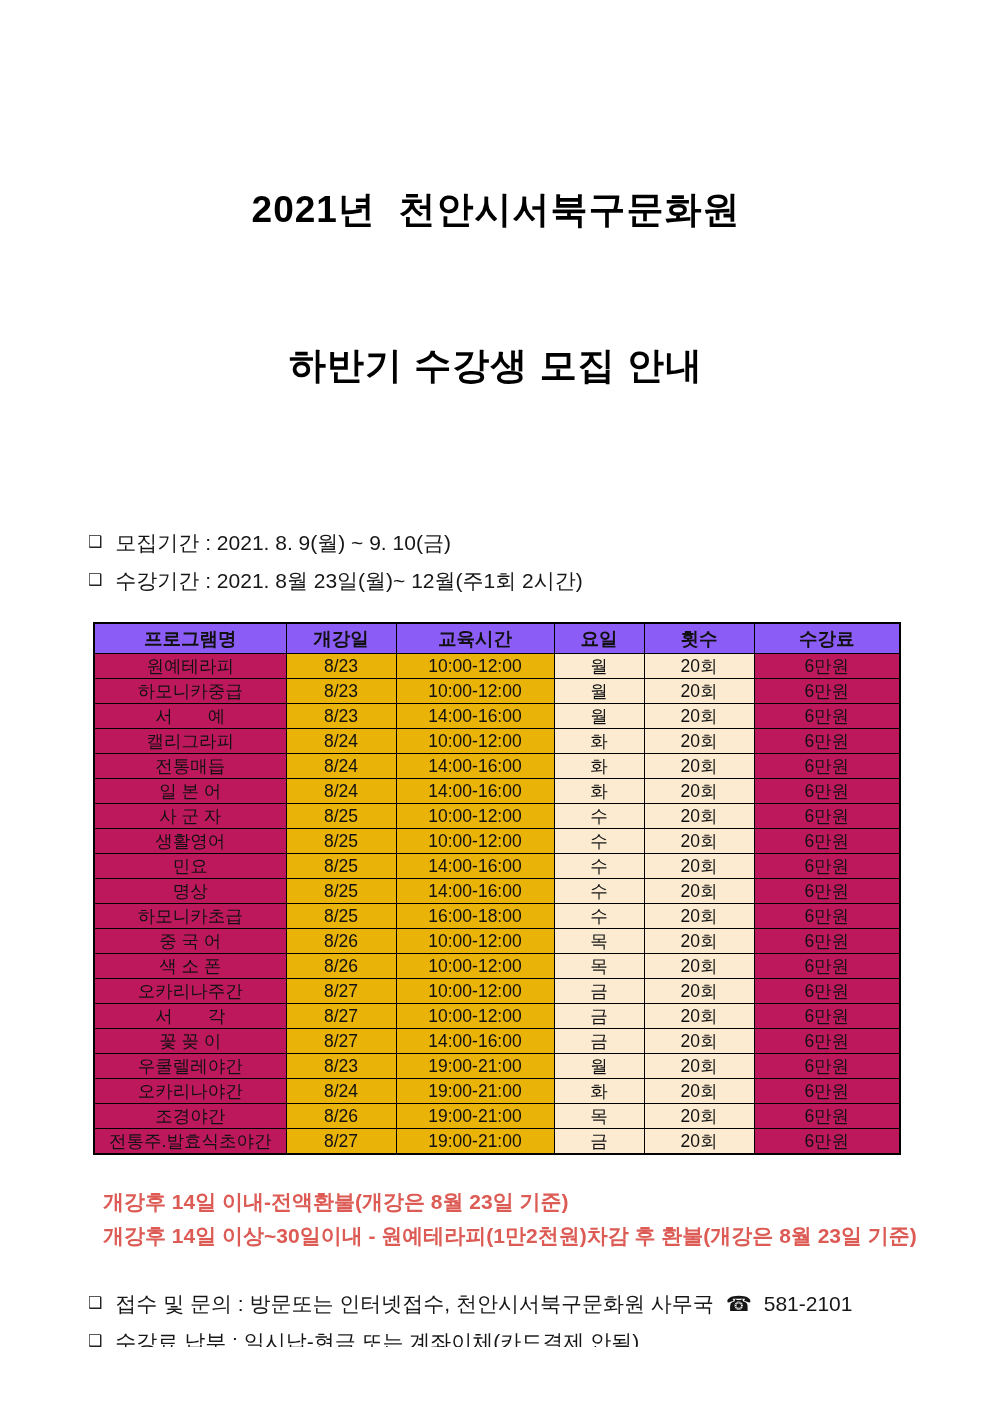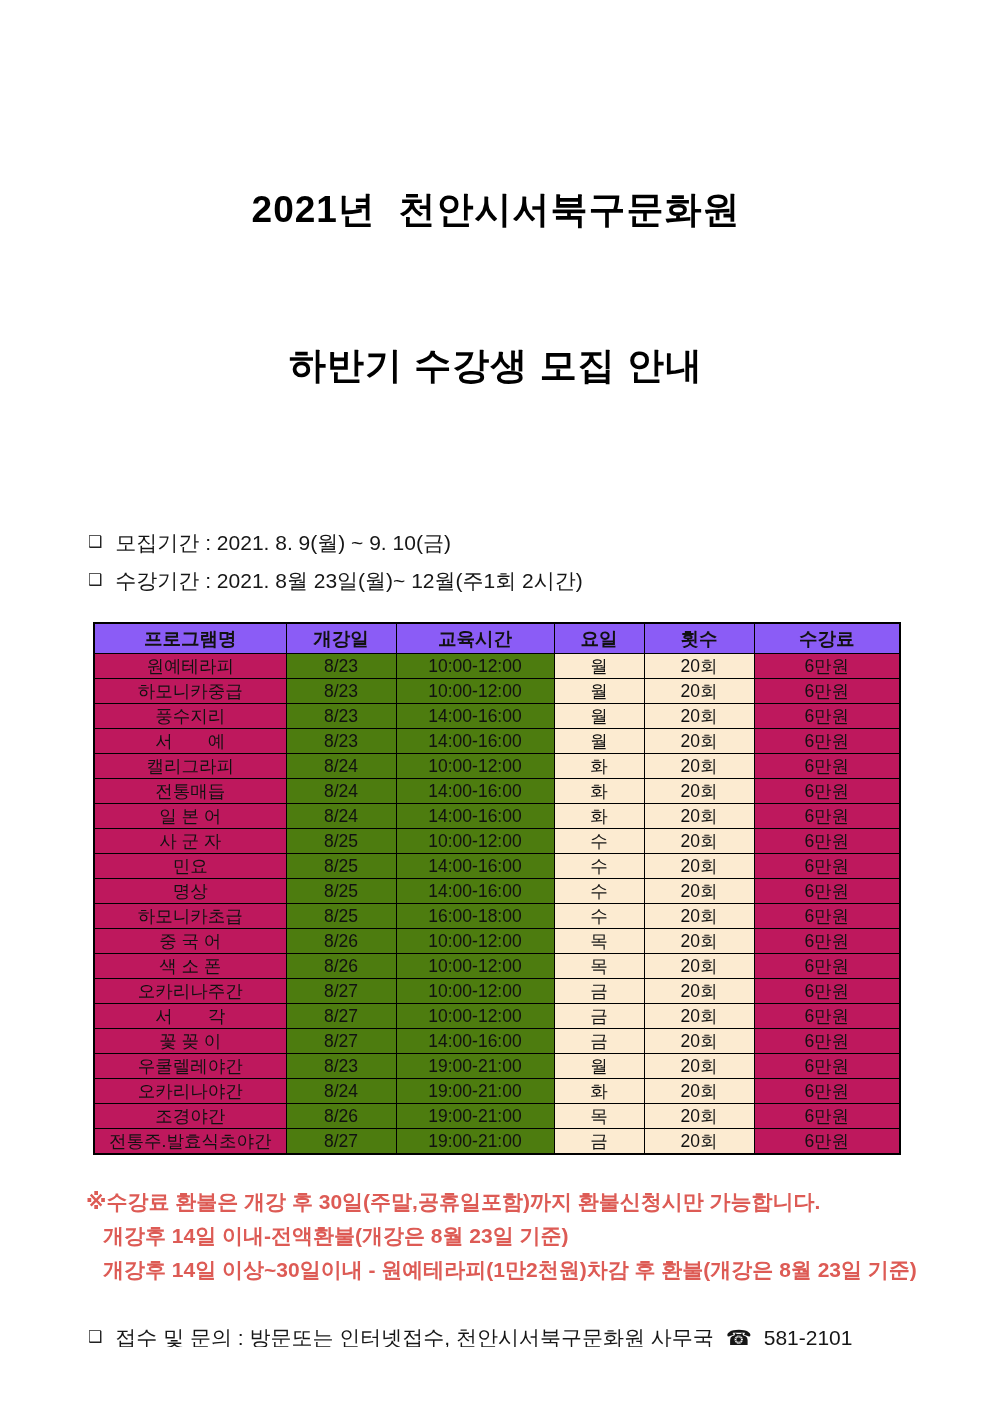--- a/index.html
+++ b/index.html
@@ -18,21 +18,21 @@
   table.schedule {
     margin:22px 0 0 93px; border-collapse:collapse; table-layout:fixed; width:806px;
     border:2px solid #000;
   }
   table.schedule th, table.schedule td {
     border:1.5px solid #000; text-align:center; padding:0; white-space:pre; overflow:hidden;
   }
   table.schedule th { height:29px; background:#8b5cf6; font-size:18.5px; font-weight:600; }
   table.schedule td { height:24px; font-size:17.5px; font-weight:500; }
   td.c0, td.c5 { background:#be185d; }
-  td.c1, td.c2 { background:#4d7c0f; }
+  td.c1, td.c2 { background:#eab308; }
   td.c3, td.c4 { background:#fcebd1; }
 
   .notice { margin:30px 0 0 86px; font-size:21px; line-height:34px; font-weight:700; color:#dd5b55; }
   .notice .ind { margin-left:17px; }
 
   .info { margin:32px 0 0 88px; font-size:21px; line-height:37px; color:#161616; }
   .ltext span { margin-right:6px; }
 </style>
 </head>
 <body>
@@ -85,28 +85,20 @@
         </tr>
         <tr>
           <td class="c0">하모니카중급</td>
           <td class="c1">8/23</td>
           <td class="c2">10:00-12:00</td>
           <td class="c3">월</td>
           <td class="c4">20회</td>
           <td class="c5">6만원</td>
         </tr>
         <tr>
-          <td class="c0">풍수지리</td>
-          <td class="c1">8/23</td>
-          <td class="c2">14:00-16:00</td>
-          <td class="c3">월</td>
-          <td class="c4">20회</td>
-          <td class="c5">6만원</td>
-        </tr>
-        <tr>
           <td class="c0">서　　예</td>
           <td class="c1">8/23</td>
           <td class="c2">14:00-16:00</td>
           <td class="c3">월</td>
           <td class="c4">20회</td>
           <td class="c5">6만원</td>
         </tr>
         <tr>
           <td class="c0">캘리그라피</td>
           <td class="c1">8/24</td>
@@ -126,20 +118,28 @@
         <tr>
           <td class="c0">일 본 어</td>
           <td class="c1">8/24</td>
           <td class="c2">14:00-16:00</td>
           <td class="c3">화</td>
           <td class="c4">20회</td>
           <td class="c5">6만원</td>
         </tr>
         <tr>
           <td class="c0">사 군 자</td>
+          <td class="c1">8/25</td>
+          <td class="c2">10:00-12:00</td>
+          <td class="c3">수</td>
+          <td class="c4">20회</td>
+          <td class="c5">6만원</td>
+        </tr>
+        <tr>
+          <td class="c0">생활영어</td>
           <td class="c1">8/25</td>
           <td class="c2">10:00-12:00</td>
           <td class="c3">수</td>
           <td class="c4">20회</td>
           <td class="c5">6만원</td>
         </tr>
         <tr>
           <td class="c0">민요</td>
           <td class="c1">8/25</td>
           <td class="c2">14:00-16:00</td>
@@ -232,21 +232,20 @@
           <td class="c1">8/27</td>
           <td class="c2">19:00-21:00</td>
           <td class="c3">금</td>
           <td class="c4">20회</td>
           <td class="c5">6만원</td>
         </tr>
       </tbody>
   </table>
 
   <div class="notice">
-    <div>※수강료 환불은 개강 후 30일(주말,공휴일포함)까지 환불신청시만 가능합니다.</div>
     <div class="ind">개강후 14일 이내-전액환불(개강은 8월 23일 기준)</div>
     <div class="ind">개강후 14일 이상~30일이내 - 원예테라피(1만2천원)차감 후 환불(개강은 8월 23일 기준)</div>
   </div>
 
   <div class="info">
     <div class="bline">
       <span class="bullet">❑</span>
       <span class="ltext">
         <span>접수 및 문의 : 방문또는 인터넷접수, 천안시서북구문화원 사무국</span>
         <span>☎</span>

